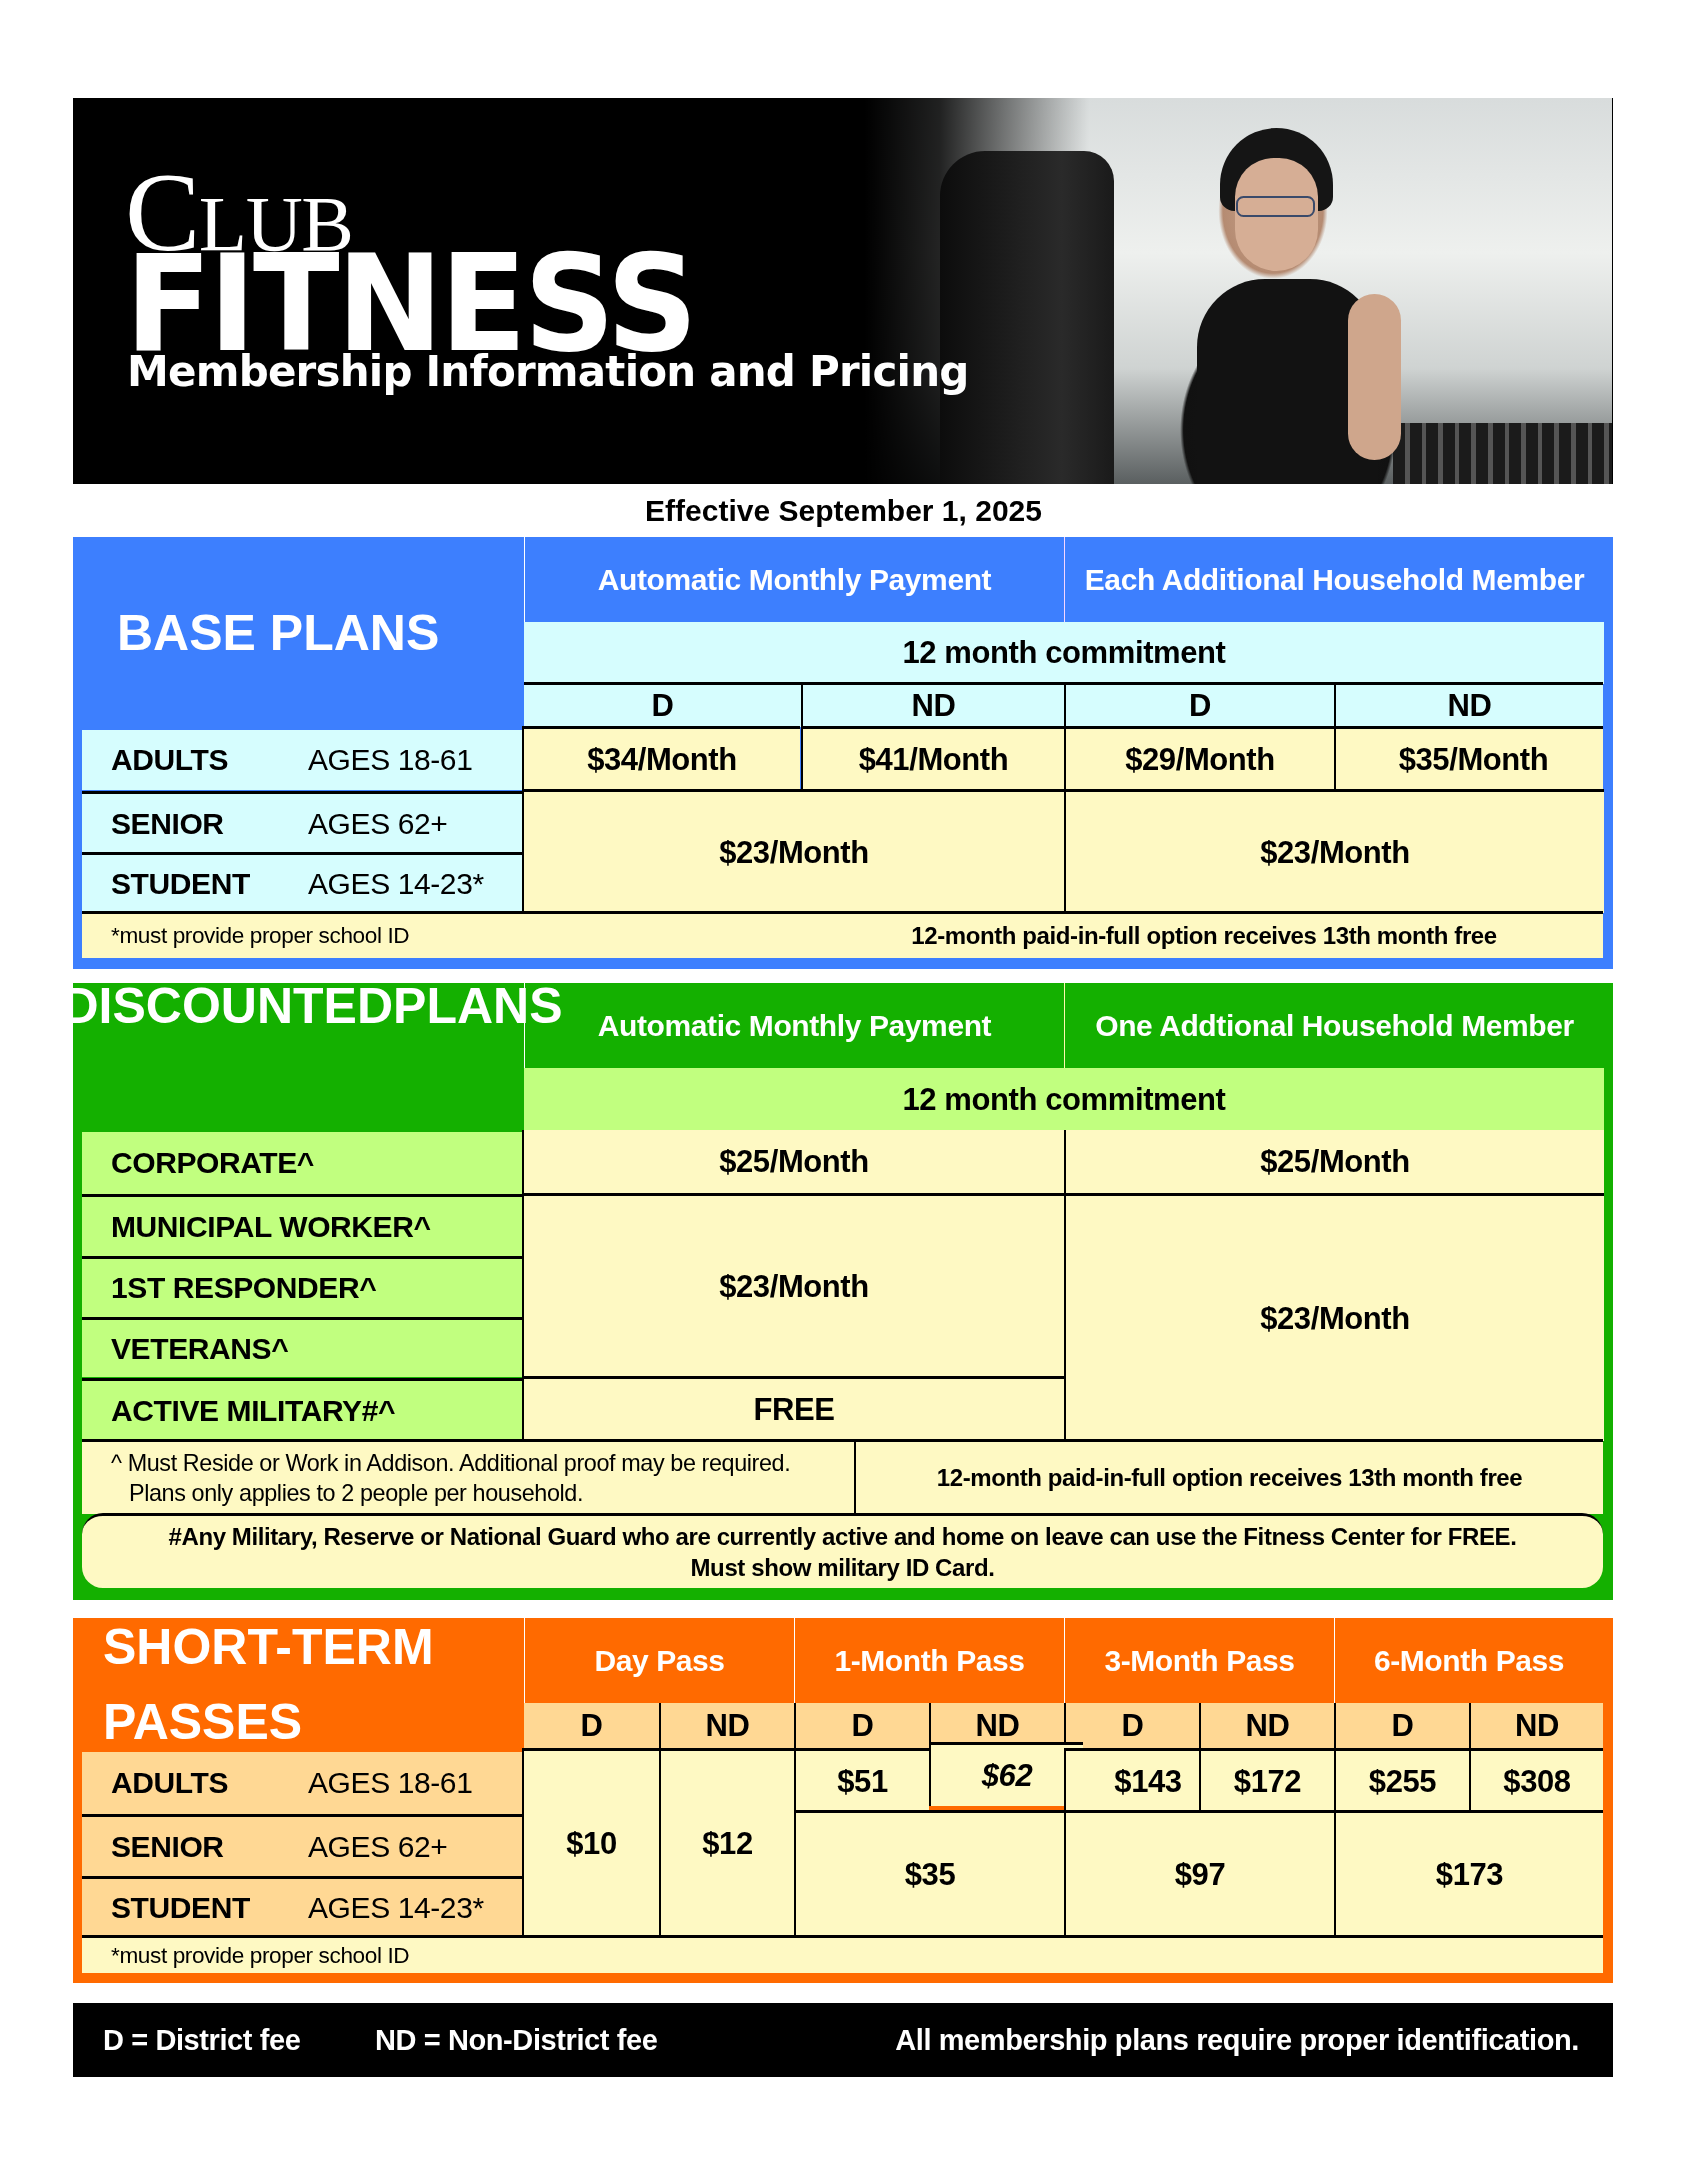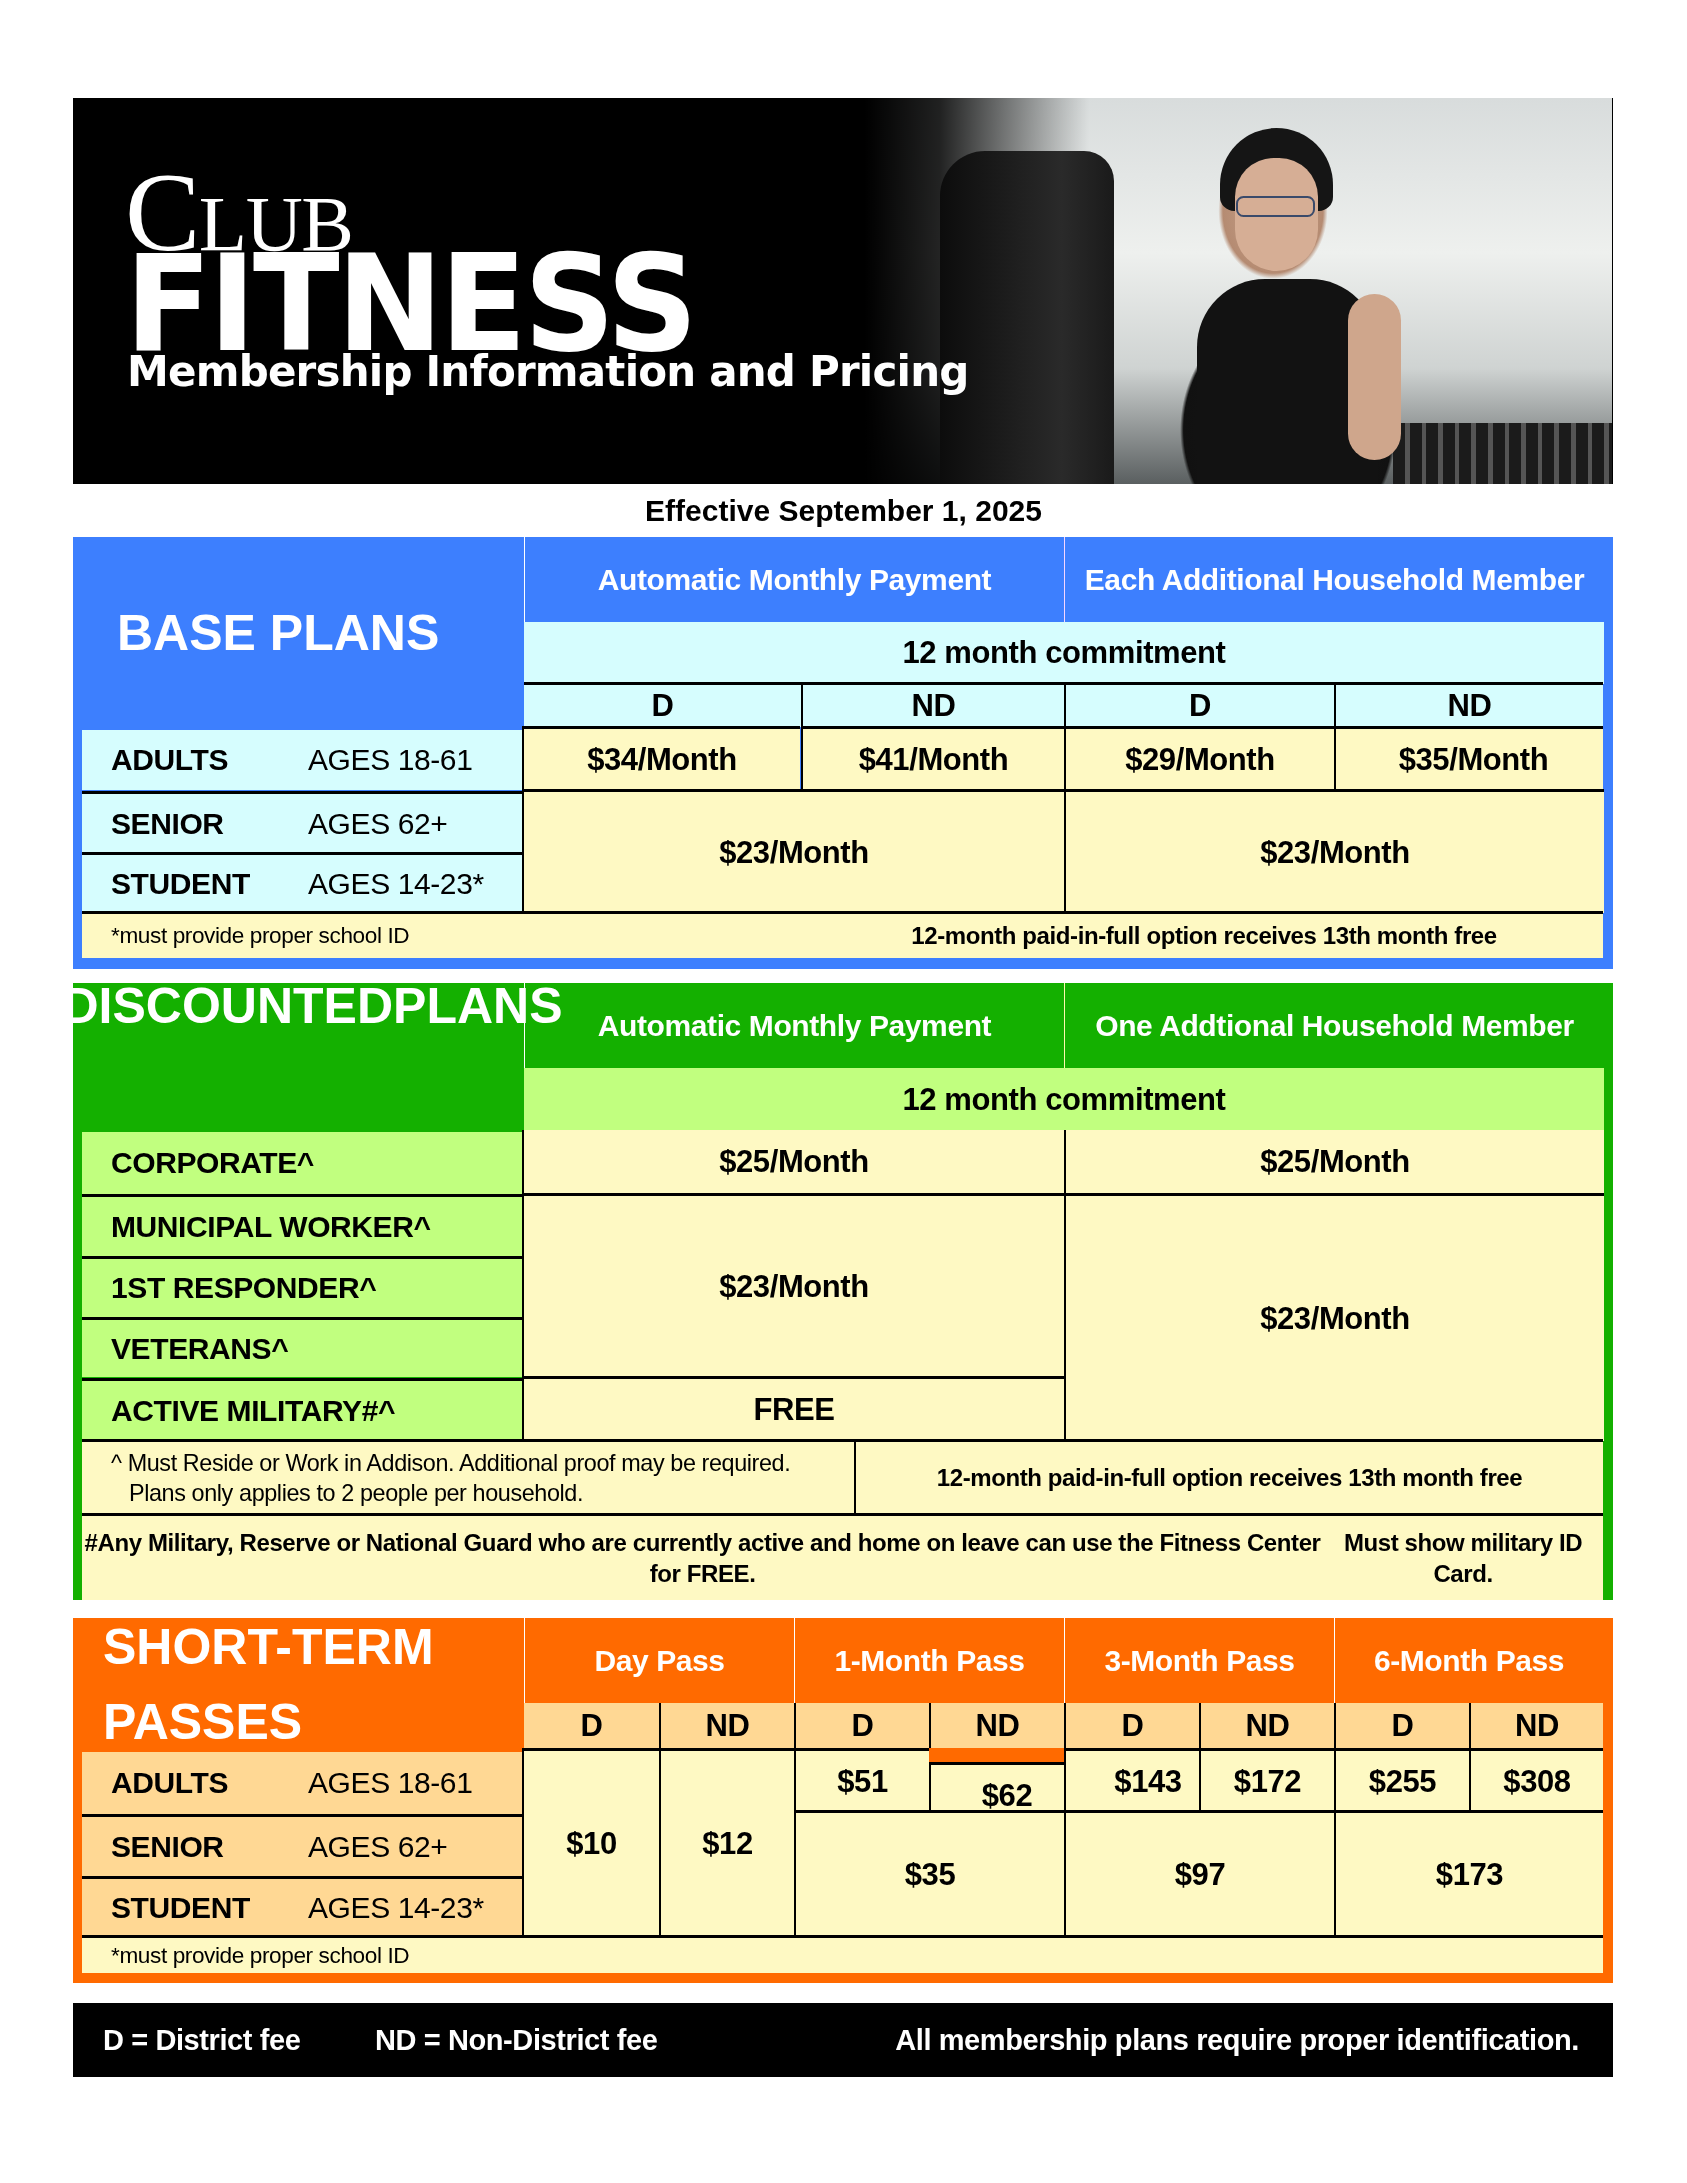--- a/index.html
+++ b/index.html
@@ -133,21 +133,21 @@
   <div class="cell white val bl" style="left:991px;top:147px;width:540px;height:64px;">$25/Month</div>
   <div class="cell white val bt bl" style="left:449px;top:210px;width:542px;height:185px;">$23/Month</div>
   <div class="cell white val bt bl" style="left:991px;top:210px;width:540px;height:248px;">$23/Month</div>
   <div class="cell white val bt bl" style="left:449px;top:393px;width:542px;height:64px;">FREE</div>
 
   <div class="cell white note bt" style="left:9px;top:456px;width:772px;height:75px;flex-direction:column;align-items:flex-start;justify-content:center;font-size:23.4px;line-height:30px;">
     <span>^ Must Reside or Work in Addison. Additional proof may be required.</span>
     <span style="padding-left:18px;">Plans only applies to 2 people per household.</span>
   </div>
   <div class="cell white note-b bt bl" style="left:781px;top:456px;width:749px;height:75px;">12-month paid-in-full option receives 13th month free</div>
-  <div class="cell white note-b bt" style="left:9px;top:530px;width:1521px;height:87px;line-height:31px;">
+  <div class="cell white note-b bt" style="left:9px;top:530px;width:1521px;height:75px;flex-direction:column;line-height:31px;border-radius:21px;">
     <span>#Any Military, Reserve or National Guard who are currently active and home on leave can use the Fitness Center for FREE.</span>
     <span>Must show military ID Card.</span>
   </div>
 </div>
 
 <div id="short" class="section">
   <div class="cell title-text" style="left:0;top:0;width:449px;height:134px;flex-direction:column;align-items:flex-start;justify-content:center;gap:28px;">
     <span>SHORT-TERM</span>
     <span>PASSES</span>
   </div>
@@ -175,21 +175,21 @@
   </div>
   <div class="cell orange-light lbl bt" style="left:9px;top:258px;width:440px;height:60px;">
     <span>STUDENT</span>
     <span class="age">AGES 14-23*</span>
   </div>
 
   <div class="cell white val bt bl" style="left:449px;top:130px;width:137px;height:189px;">$10</div>
   <div class="cell white val bt bl" style="left:586px;top:130px;width:135px;height:189px;">$12</div>
 
   <div class="cell white val bt bl" style="left:721px;top:130px;width:135px;height:64px;">$51</div>
-  <div class="cell white val bt bl" style="left:856px;top:144px;width:154px;height:64px;">$62</div>
+  <div class="cell white val bt bl" style="left:856px;top:124px;width:154px;height:64px;font-style:italic;">$62</div>
   <div class="cell white val bt bl" style="left:991px;top:130px;width:135px;height:64px;padding-left:31px;">$143</div>
   <div class="cell white val bt bl" style="left:1126px;top:130px;width:135px;height:64px;">$172</div>
   <div class="cell white val bt bl" style="left:1261px;top:130px;width:135px;height:64px;">$255</div>
   <div class="cell white val bt bl" style="left:1396px;top:130px;width:134px;height:64px;">$308</div>
 
   <div class="cell white val bt bl" style="left:721px;top:192px;width:270px;height:126px;">$35</div>
   <div class="cell white val bt bl" style="left:991px;top:192px;width:270px;height:126px;">$97</div>
   <div class="cell white val bt bl" style="left:1261px;top:192px;width:269px;height:126px;">$173</div>
 
   <div class="cell white note bt" style="left:9px;top:317px;width:1521px;height:38px;">*must provide proper school ID</div>

